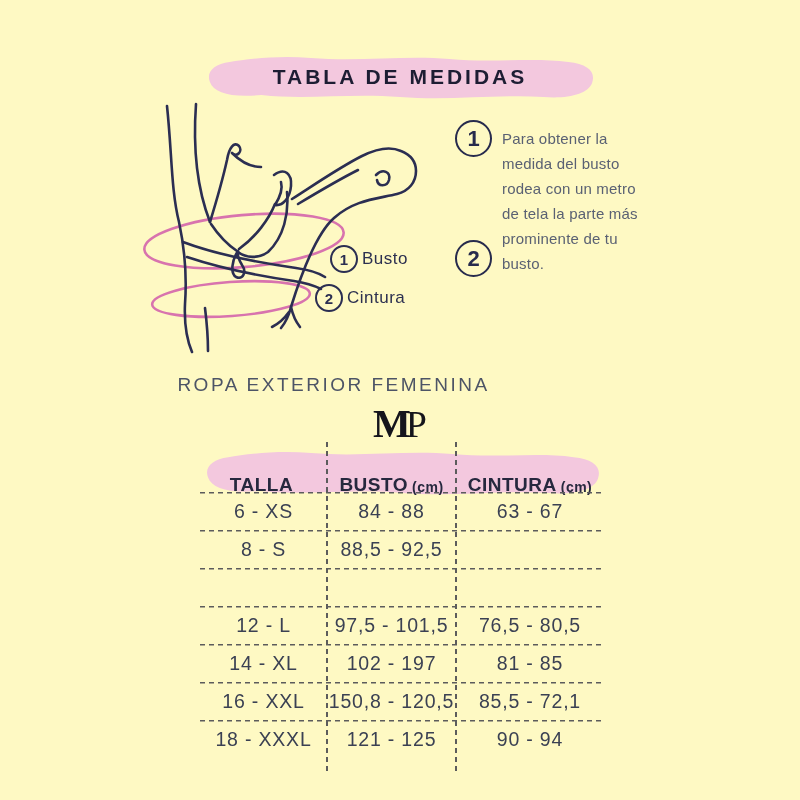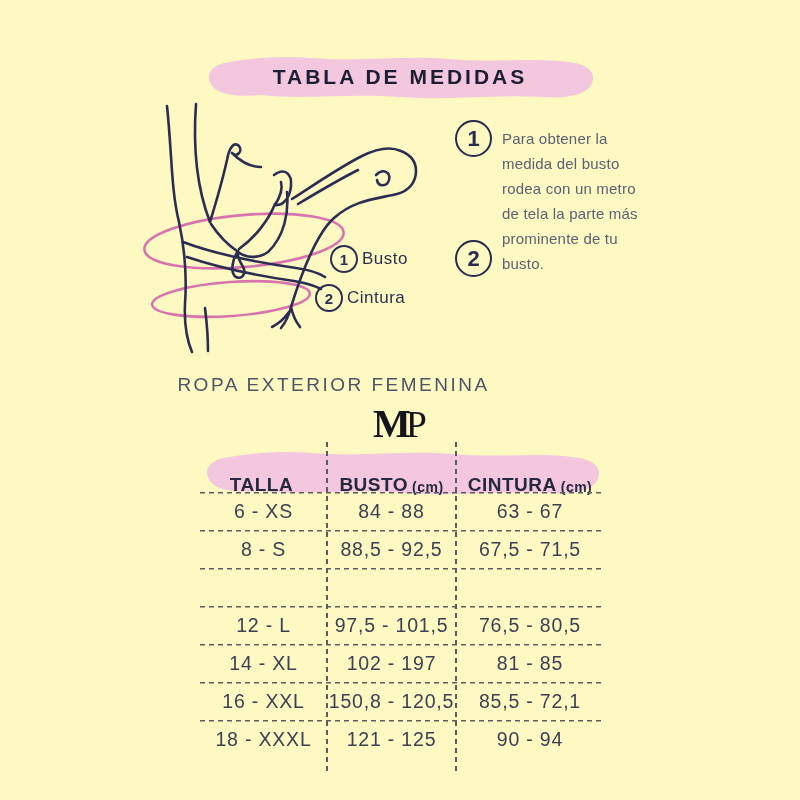--- a/index.html
+++ b/index.html
@@ -172,21 +172,20 @@
     <div class="hline" style="top:275px"></div>
 
     <div class="t-row" style="top:47px">
       <div class="cell c1">6 - XS</div>
       <div class="cell c2">84 - 88</div>
       <div class="cell c3">63 - 67</div>
     </div>
     <div class="t-row" style="top:85px">
       <div class="cell c1">8 - S</div>
       <div class="cell c2">88,5 - 92,5</div>
-      <div class="cell c3">67,5 - 71,5</div>
     </div>
     <div class="t-row" style="top:161px">
       <div class="cell c1">12 - L</div>
       <div class="cell c2">97,5 - 101,5</div>
       <div class="cell c3">76,5 - 80,5</div>
     </div>
     <div class="t-row" style="top:199px">
       <div class="cell c1">14 - XL</div>
       <div class="cell c2">102 - 197</div>
       <div class="cell c3">81 - 85</div>

